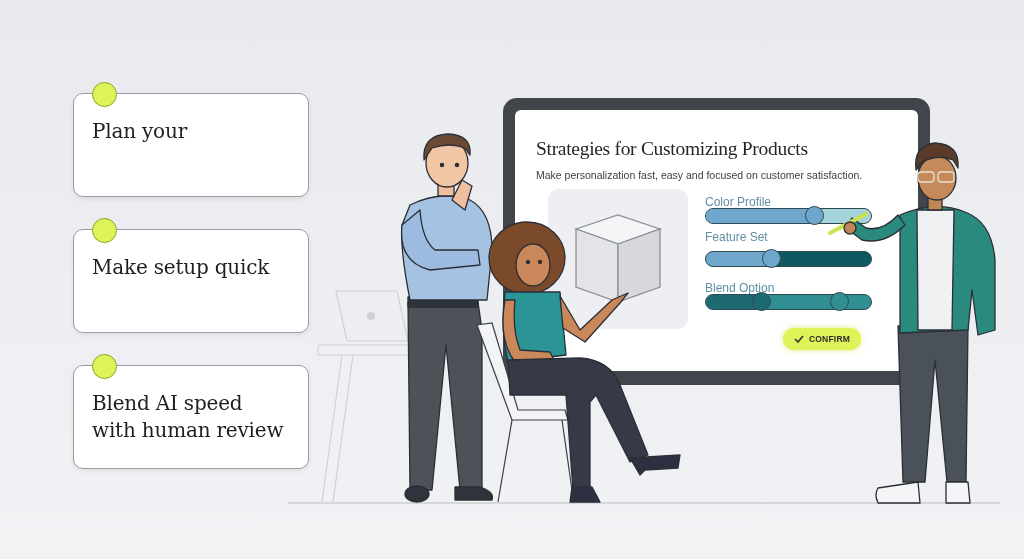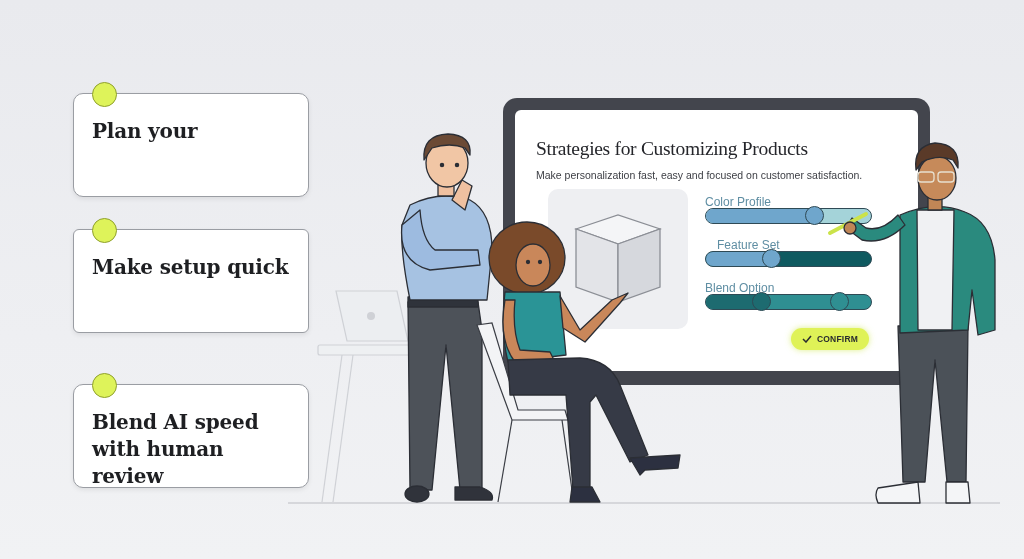--- a/index.html
+++ b/index.html
@@ -30,25 +30,24 @@
       border-radius: 50%;
       background: #def35a;
       border: 1.5px solid #8fa02c;
     }
     .card .text {
       font-family: "DejaVu Serif", "Liberation Serif", serif;
       font-size: 20px;
       line-height: 27px;
       color: #1e1f22;
       letter-spacing: -0.2px;
-      font-weight: bold;
     }
     #card1 { top: 93px; }
-    #card2 { top: 229px; border-radius: 6px; }
-    #card3 { top: 365px; margin-top: 19px; }
+    #card2 { top: 229px; }
+    #card3 { top: 365px; }
 
     .monitor {
       position: absolute;
       left: 503px;
       top: 98px;
       width: 427px;
       height: 287px;
       background: #43454d;
       border-radius: 14px;
       padding: 12px 12px 14px 12px;
@@ -110,21 +109,21 @@
     .slider .fill { position: absolute; top: 0; bottom: 0; left: 0; }
     .thumb {
       position: absolute;
       width: 19px;
       height: 19px;
       border-radius: 50%;
       border: 1.5px solid #2f4a55;
     }
     .confirm-btn {
       position: absolute;
-      left: 276px;
+      left: 268px;
       top: 218px;
       width: 78px;
       height: 22px;
       border-radius: 11px;
       background: #dff257;
       box-shadow: 0 0 6px rgba(200,230,60,0.6);
       display: flex;
       align-items: center;
       justify-content: center;
       gap: 5px;
@@ -183,21 +182,21 @@
         <polygon points="70,55 112,40 112,98 70,113" fill="#d6d8dd" stroke="#8c8f96" stroke-width="1.3"></polygon>
       </svg>
     </div>
 
     <div class="slider-label" style="top:85px;">Color Profile</div>
     <div class="slider" style="top:98px; background:#a4d3d9;">
       <div class="fill" style="width:66%; background:#6fa6cc;"></div>
     </div>
     <div class="thumb" style="left:290px; top:96px; background:#6fa6cc;"></div>
 
-    <div class="slider-label" style="top:128px;margin-left:12px;">Feature Set</div>
+    <div class="slider-label" style="top:120px;">Feature Set</div>
     <div class="slider" style="top:141px; background:#0f5a60;">
       <div class="fill" style="width:40%; background:#6fa6cc;"></div>
     </div>
     <div class="thumb" style="left:247px; top:139px; background:#6fa6cc;"></div>
 
     <div class="slider-label" style="top:171px;">Blend Option</div>
     <div class="slider" style="top:184px; background:#2f8f92;">
       <div class="fill" style="width:34%; background:#1d6b70;"></div>
     </div>
     <div class="thumb" style="left:237px; top:182px; background:#1d6b70;"></div>

